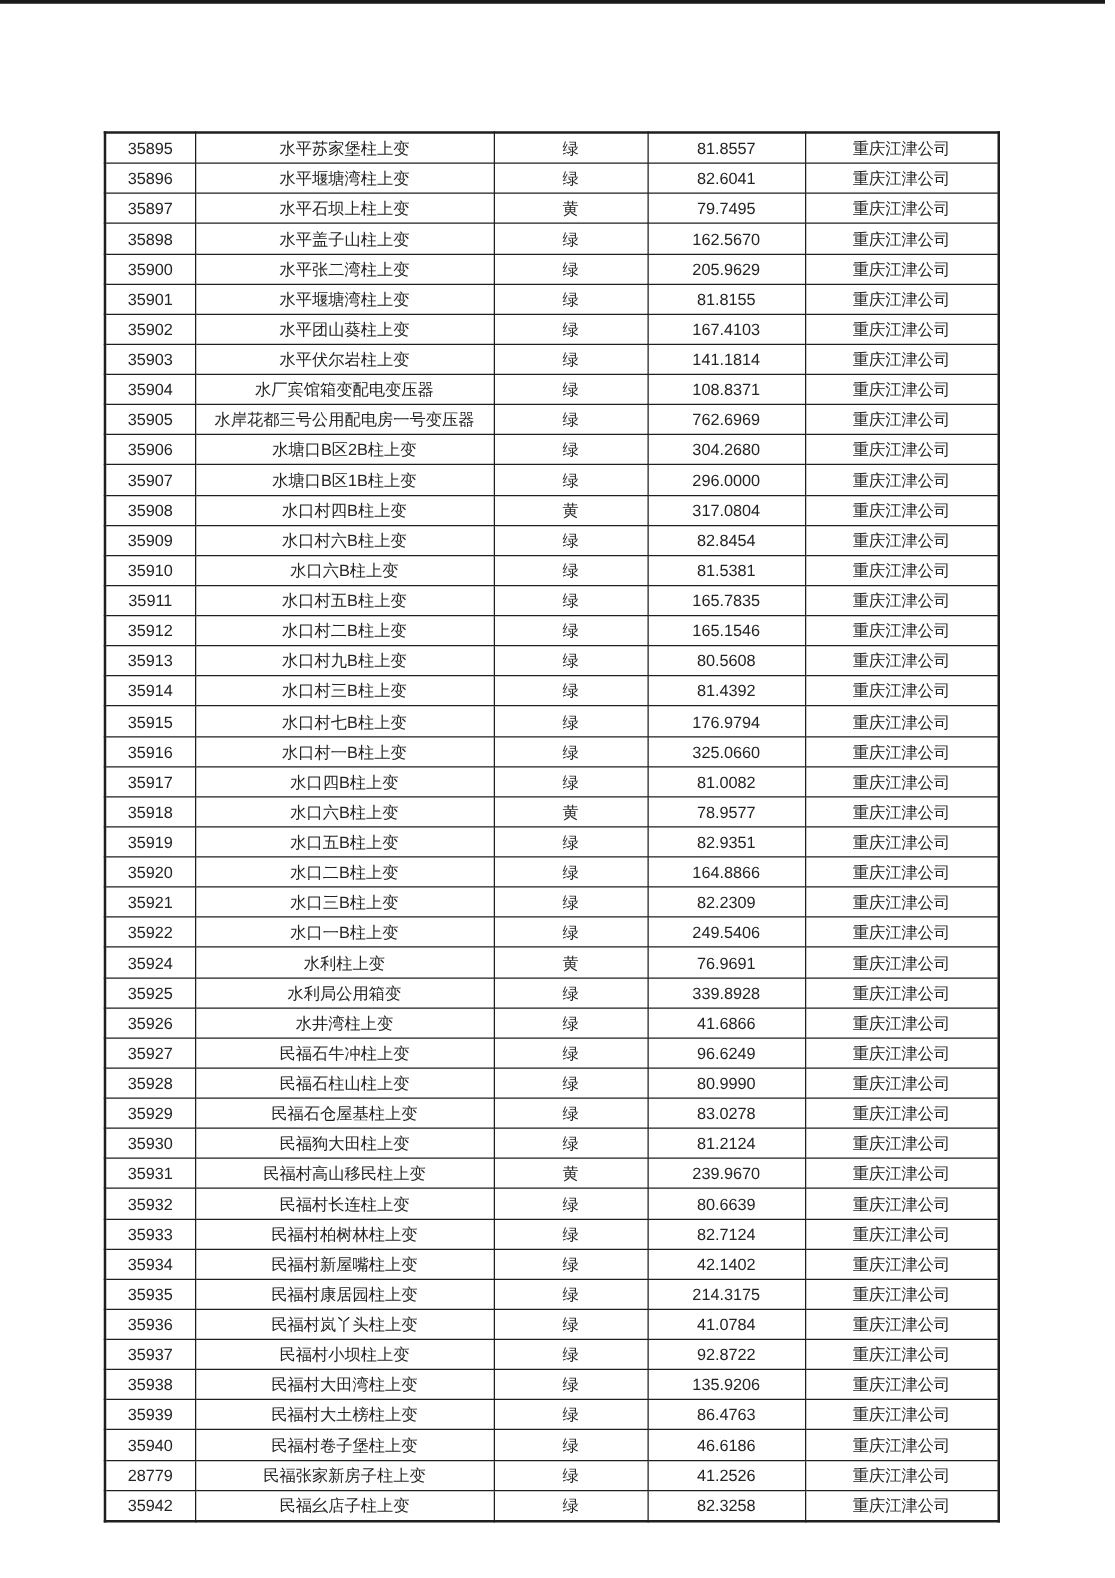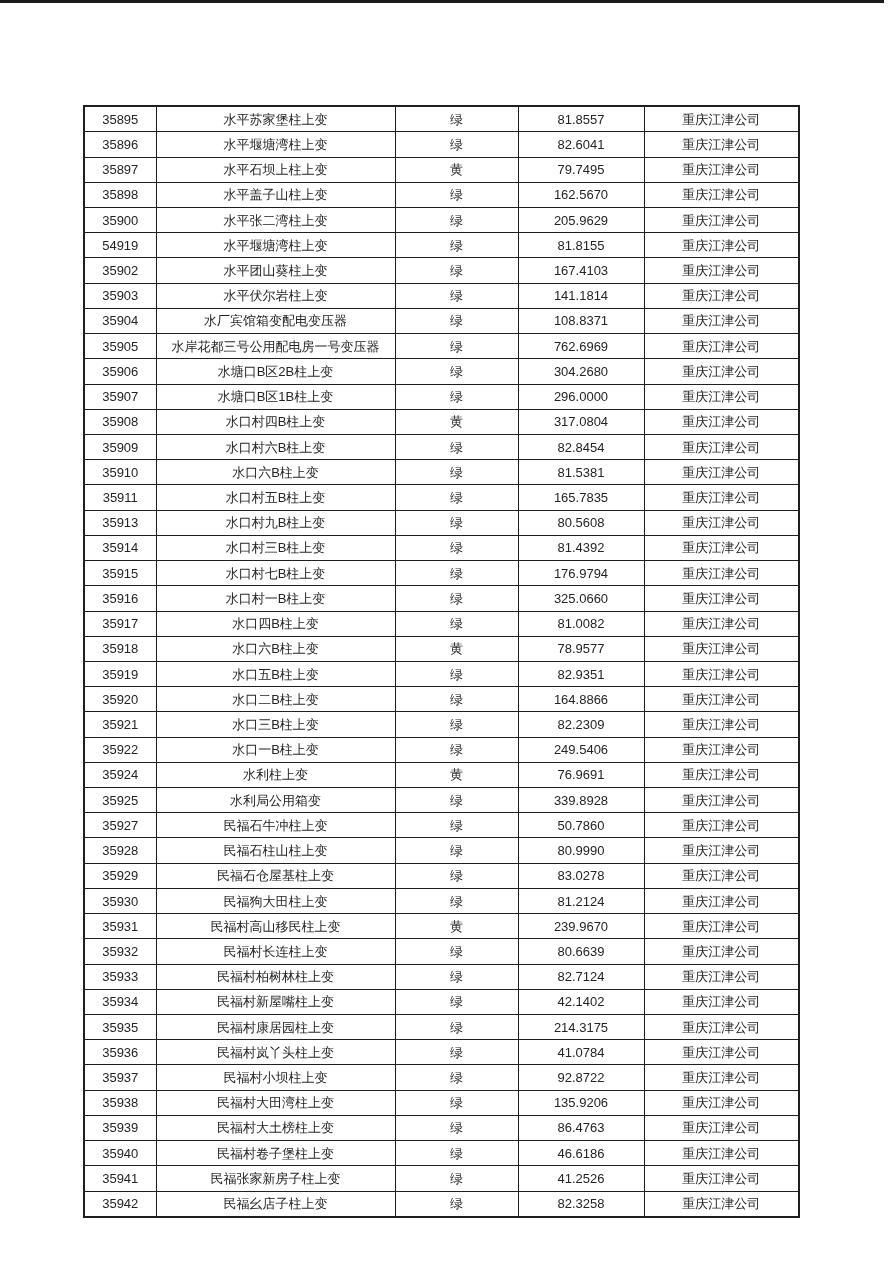--- a/index.html
+++ b/index.html
@@ -92,21 +92,21 @@
         <td>重庆江津公司</td>
       </tr>
       <tr>
         <td>35900</td>
         <td>水平张二湾柱上变</td>
         <td>绿</td>
         <td>205.9629</td>
         <td>重庆江津公司</td>
       </tr>
       <tr>
-        <td>54919</td>
+        <td>35901</td>
         <td>水平堰塘湾柱上变</td>
         <td>绿</td>
         <td>81.8155</td>
         <td>重庆江津公司</td>
       </tr>
       <tr>
         <td>35902</td>
         <td>水平团山葵柱上变</td>
         <td>绿</td>
         <td>167.4103</td>
@@ -169,20 +169,27 @@
         <td>重庆江津公司</td>
       </tr>
       <tr>
         <td>35911</td>
         <td>水口村五B柱上变</td>
         <td>绿</td>
         <td>165.7835</td>
         <td>重庆江津公司</td>
       </tr>
       <tr>
+        <td>35912</td>
+        <td>水口村二B柱上变</td>
+        <td>绿</td>
+        <td>165.1546</td>
+        <td>重庆江津公司</td>
+      </tr>
+      <tr>
         <td>35913</td>
         <td>水口村九B柱上变</td>
         <td>绿</td>
         <td>80.5608</td>
         <td>重庆江津公司</td>
       </tr>
       <tr>
         <td>35914</td>
         <td>水口村三B柱上变</td>
         <td>绿</td>
@@ -253,24 +260,31 @@
         <td>重庆江津公司</td>
       </tr>
       <tr>
         <td>35925</td>
         <td>水利局公用箱变</td>
         <td>绿</td>
         <td>339.8928</td>
         <td>重庆江津公司</td>
       </tr>
       <tr>
+        <td>35926</td>
+        <td>水井湾柱上变</td>
+        <td>绿</td>
+        <td>41.6866</td>
+        <td>重庆江津公司</td>
+      </tr>
+      <tr>
         <td>35927</td>
         <td>民福石牛冲柱上变</td>
         <td>绿</td>
-        <td>50.7860</td>
+        <td>96.6249</td>
         <td>重庆江津公司</td>
       </tr>
       <tr>
         <td>35928</td>
         <td>民福石柱山柱上变</td>
         <td>绿</td>
         <td>80.9990</td>
         <td>重庆江津公司</td>
       </tr>
       <tr>
@@ -351,21 +365,21 @@
         <td>重庆江津公司</td>
       </tr>
       <tr>
         <td>35940</td>
         <td>民福村卷子堡柱上变</td>
         <td>绿</td>
         <td>46.6186</td>
         <td>重庆江津公司</td>
       </tr>
       <tr>
-        <td>35941</td>
+        <td>28779</td>
         <td>民福张家新房子柱上变</td>
         <td>绿</td>
         <td>41.2526</td>
         <td>重庆江津公司</td>
       </tr>
       <tr>
         <td>35942</td>
         <td>民福幺店子柱上变</td>
         <td>绿</td>
         <td>82.3258</td>

